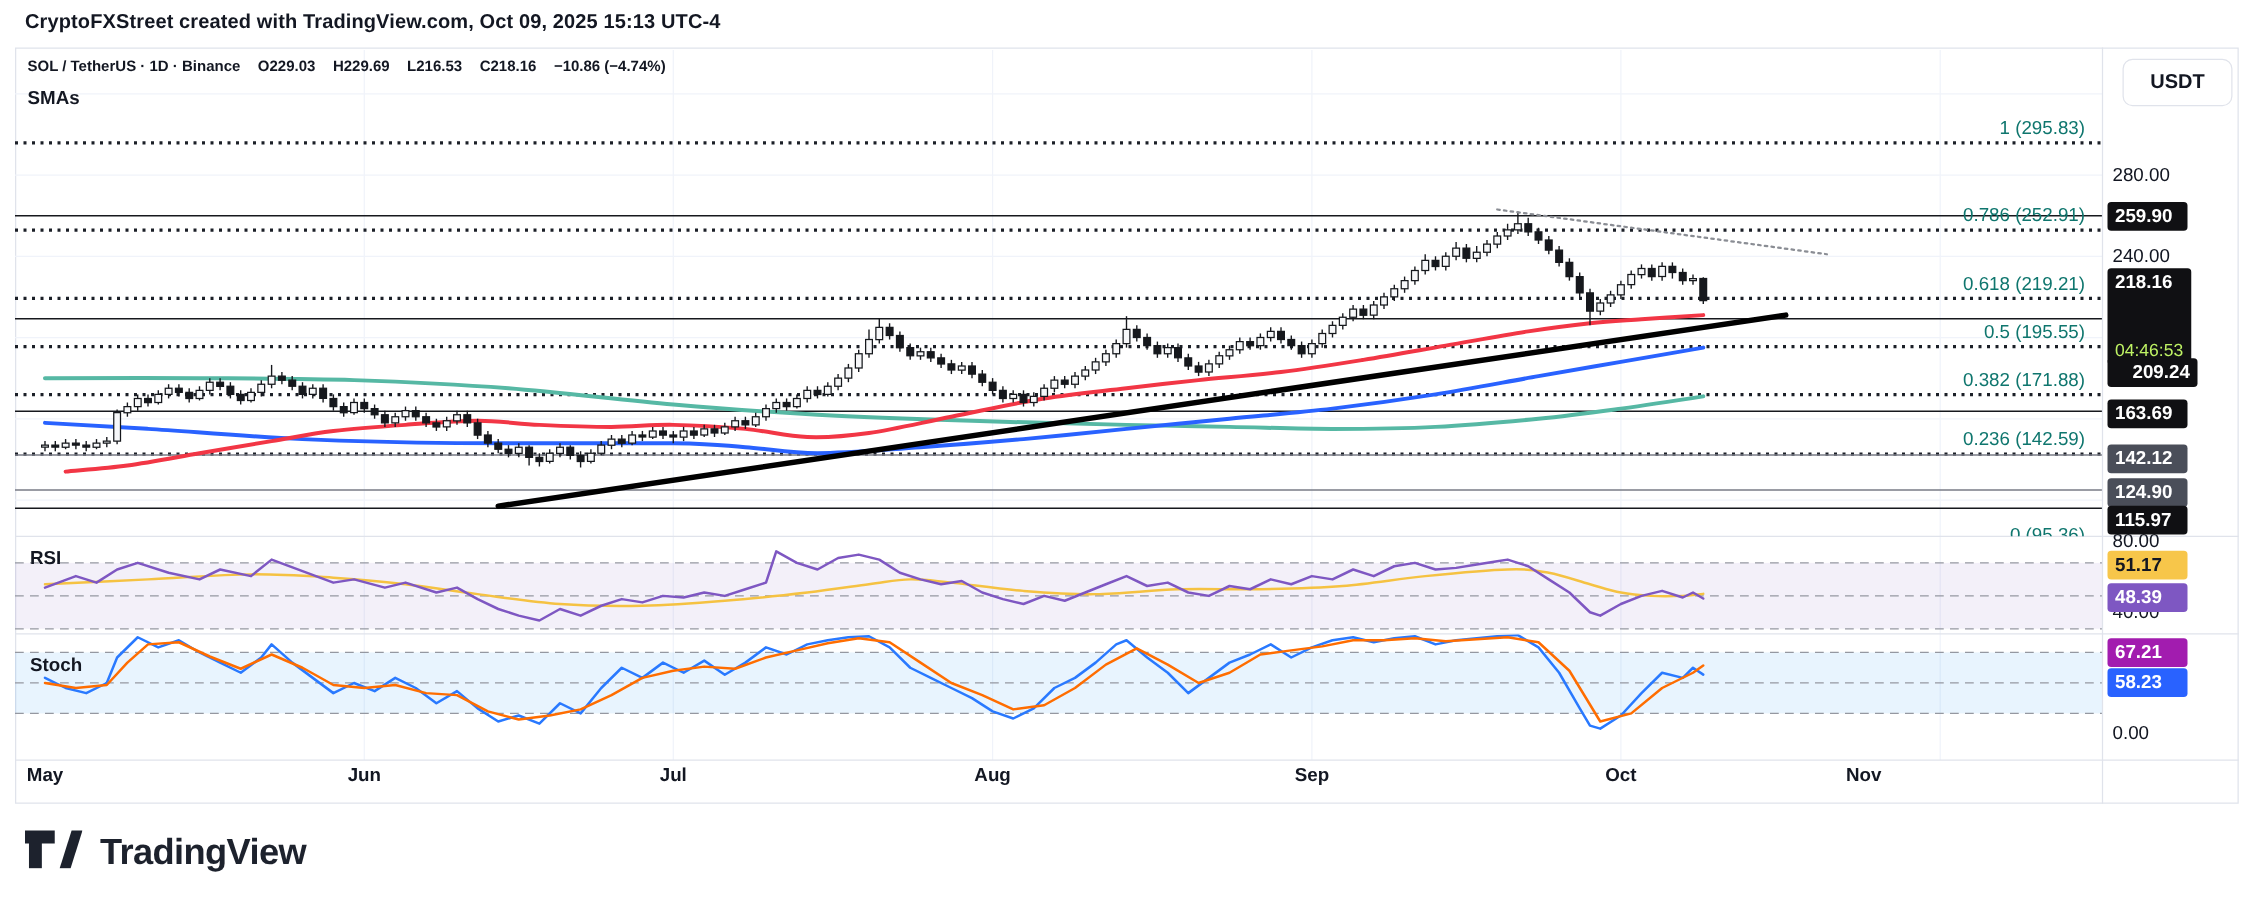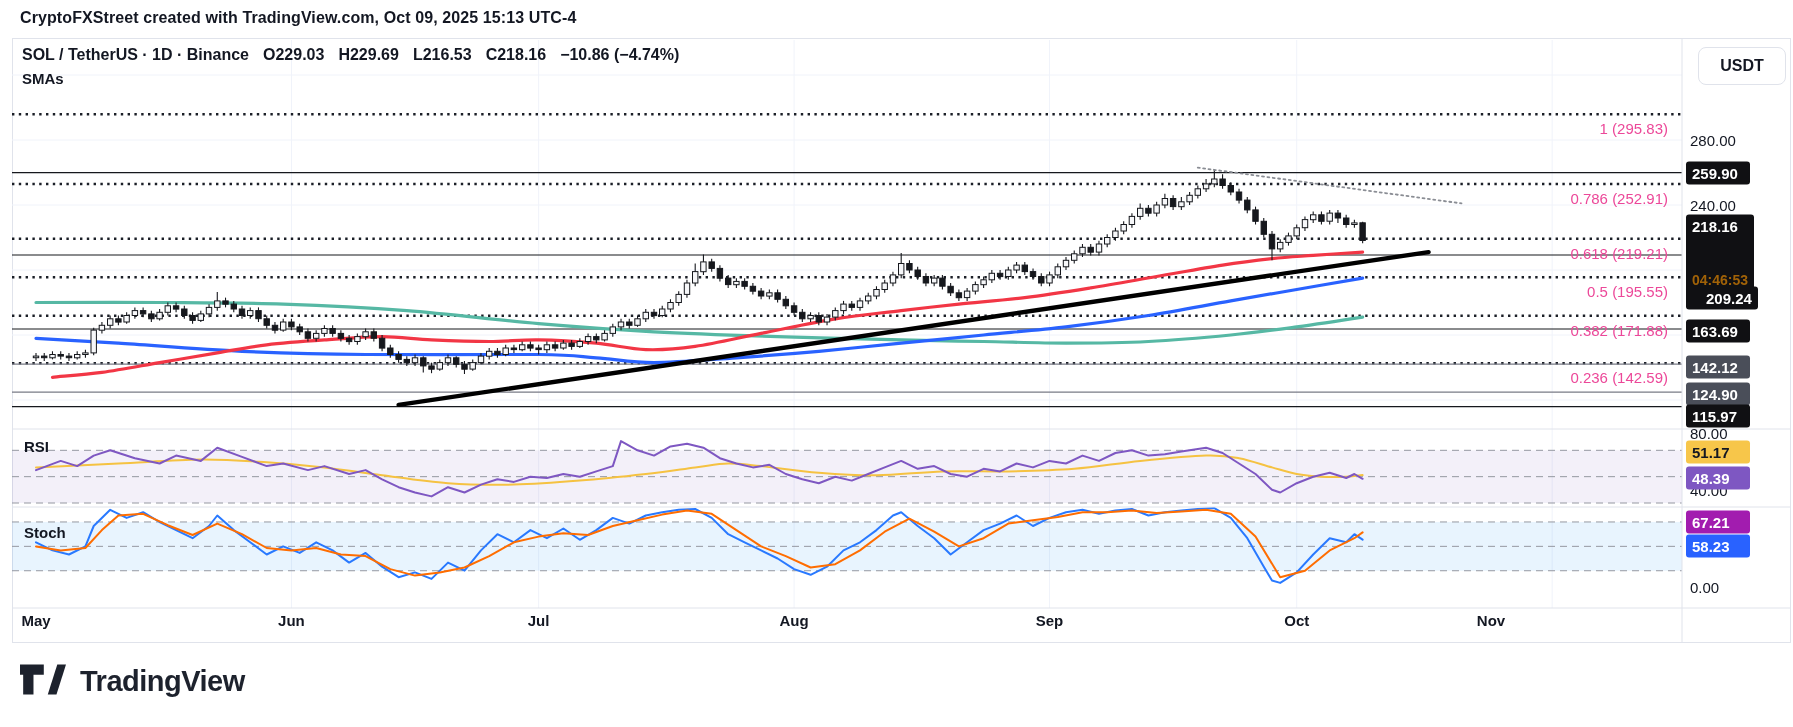--- a/index.html
+++ b/index.html
@@ -1,31 +1,31 @@
 <!DOCTYPE html>
 <html><head>
 <meta charset="utf-8">
 <style>
   html,body{margin:0;padding:0;background:#fff;font-family:"Liberation Sans",sans-serif;color:#131722;}
   #stage{position:relative;width:1793px;height:727px;overflow:hidden;background:#fff;}
   #credit{position:absolute;left:20px;top:9px;font-size:16px;font-weight:700;letter-spacing:.1px;}
   #frame{position:absolute;left:12px;top:38px;width:1779px;height:605px;border:1px solid #e0e3eb;box-sizing:border-box;background:#fff;}
   #plot-svg{position:absolute;left:0;top:0;}
-  #title-row{position:absolute;left:22px;top:46px;font-size:16px;font-weight:600;white-space:nowrap;}
+  #title-row{position:absolute;left:22px;top:46px;font-size:12px;font-weight:600;white-space:nowrap;}
   #title-row span{margin-right:14px;}
   #smas-label{position:absolute;left:22px;top:70px;font-size:15px;font-weight:600;}
   #rsi-label{position:absolute;left:24px;top:438px;font-size:15px;font-weight:600;}
   #stoch-label{position:absolute;left:24px;top:524px;font-size:15px;font-weight:600;}
   #currency-btn{position:absolute;left:1698px;top:47px;width:86px;height:36px;border:1px solid #e0e3eb;border-radius:8px;background:#fff;font-size:16px;font-weight:600;color:#131722;display:flex;align-items:center;justify-content:center;}
   .axis-label{position:absolute;left:1690px;transform:translateY(-50%);font-size:15px;font-weight:500;color:#131722;white-space:nowrap;}
   .badge{position:absolute;left:1686px;transform:translateY(-50%);min-width:64px;padding:3px 6px;border-radius:3px;font-size:15px;font-weight:600;color:#fff;text-align:left;line-height:17px;box-sizing:border-box;}
   .badge.black{background:#101013;}
   .badge.gray{background:#4a4e59;}
-  .badge .sub{display:block;font-size:14px;font-weight:700;color:#a16207;margin-top:37px;}
-  .fib-label{position:absolute;font-size:15px;font-weight:500;color:#ec4899;white-space:nowrap;transform:translateX(-100%);margin-top:26px;}
+  .badge .sub{display:block;font-size:14px;font-weight:400;color:#bef264;margin-top:37px;}
+  .fib-label{position:absolute;font-size:15px;font-weight:500;color:#0f766e;white-space:nowrap;transform:translateX(-100%);}
   #fib-label-clip{position:absolute;left:0;top:0;width:1793px;height:429px;overflow:hidden;pointer-events:none;}
   .month-label{position:absolute;top:612px;transform:translateX(-50%);font-size:15px;font-weight:600;color:#131722;}
   #logo{position:absolute;left:20px;top:664px;display:flex;align-items:center;gap:14px;}
   #logo-text{font-size:29px;font-weight:700;color:#1d222d;letter-spacing:-0.5px;}
 </style>
 </head>
 <body>
 
 <div id="stage">
   <div id="credit">CryptoFXStreet created with TradingView.com, Oct 09, 2025 15:13 UTC-4</div>

